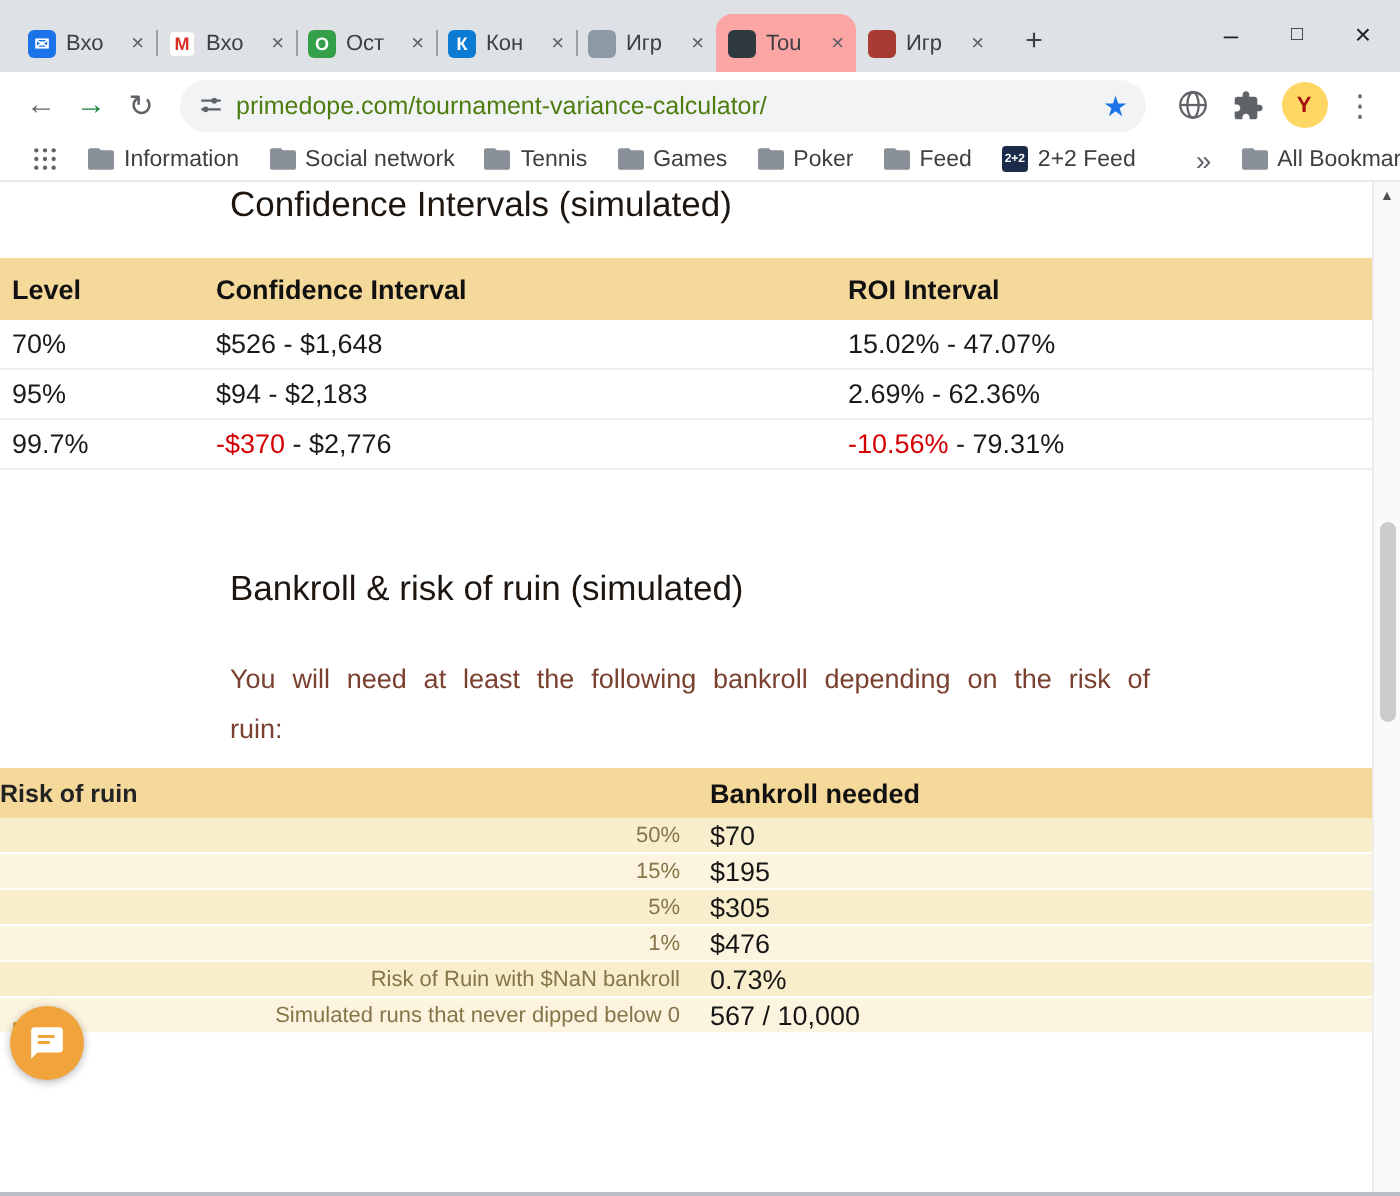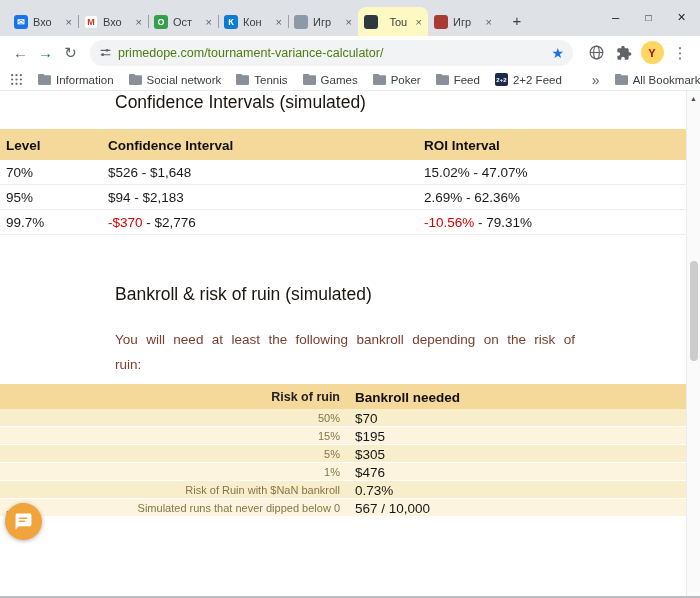--- a/index.html
+++ b/index.html
@@ -6,21 +6,21 @@
   html,body { width:700px; height:598px; }
   body { font-family:"Liberation Sans", sans-serif; background:#dee1e6; }
   .window { position:relative; width:700px; height:598px; overflow:hidden; background:#fff;
             box-shadow: inset 0 0 0 1px #c3c7cc; }
 
   
   .tabstrip { position:absolute; top:0; left:0; right:0; height:36px; background:#dee1e6;
               display:flex; align-items:flex-end; padding-left:8px; }
   .tab { width:70px; height:29px; display:flex; align-items:center; padding:0 6px;
          border-radius:8px 8px 0 0; font-size:11px; color:#3c4043; position:relative; flex:none; }
-  .tab.active { background:#fef9c3;text-align:center; }
+  .tab.active { background:#fca5a5; }
   .tab.sep::before { content:""; position:absolute; left:0; top:8px; height:13px; width:1px; background:#9aa0a6; }
   .favicon { width:14px; height:14px; border-radius:3px; margin-right:5px; flex:none;
              display:flex; align-items:center; justify-content:center;
              font-size:9px; font-weight:bold; color:#fff; overflow:hidden; }
   .favicon.fav-light { color:#d93025; box-shadow: inset 0 0 0 1px #e0e0e0; }
   .tlabel { flex:1; overflow:hidden; white-space:nowrap; }
   .tclose { font-size:11px; color:#5f6368; margin-left:2px; }
   .newtab { width:26px; height:26px; margin:0 0 3px 6px; display:flex; align-items:center;
             justify-content:center; font-size:15px; color:#3c4043; flex:none; }
   .win-controls { position:absolute; top:0; right:2px; height:34px; display:flex; }
@@ -41,21 +41,21 @@
   .omnibox .url { font-size:12.5px; color:#4d7c0f; flex:1; white-space:nowrap; overflow:hidden; margin-left:6px; }
   .star { color:#1a73e8; font-size:14px; flex:none; }
   .right-icon { width:24px; height:24px; display:flex; align-items:center; justify-content:center;
                 margin-left:4px; flex:none; }
   .avatar { width:23px; height:23px; border-radius:50%; display:flex; align-items:center;
             justify-content:center; font-size:11px; font-weight:bold; color:#a50e0e; }
   .dots { font-size:15px; color:#5f6368; }
 
   
   .bookmarks { position:absolute; top:69px; left:0; right:0; height:22px; background:#fff;
-               display:flex; align-items:center; padding:0 10px; gap:15px;
+               display:flex; align-items:center; padding:0 16px; gap:15px;
                font-size:11.5px; color:#3c4043; border-bottom:1px solid #e8eaed; }
   .bm-item { display:flex; align-items:center; gap:5px; white-space:nowrap; }
   .feed-icon { width:13px; height:13px; background:#1c2b4a; border-radius:2px; color:#fff;
                font-size:6px; font-weight:bold; display:flex; align-items:center; justify-content:center; }
   .bm-spacer { flex:1; }
   .overflow { font-size:14px; color:#5f6368; }
 
   
   .content { position:absolute; top:91px; left:0; right:0; bottom:2px; background:#fff; overflow:hidden; }
   .frame-bottom { position:absolute; bottom:0; left:0; right:0; height:2px; background:#b9bec5; }
@@ -74,21 +74,21 @@
   .t-head { height:31px; background:#f5d99b; border-bottom:none; }
   .t-cell { position:absolute; top:50%; transform:translateY(-50%); font-size:13.5px;
             color:#1a1a1a; white-space:nowrap; }
   .t-head .t-cell { font-weight:bold; color:#111; }
   .cA { left:6px; } .cB { left:108px; } .cC { left:424px; }
   .neg { color:#d40000; }
 
   
   .table2 { position:absolute; top:293px; left:0; width:686px; }
   .b-head { height:25px; background:#f5d99b; position:relative; }
-  .b-head .lab { position:absolute; left:0; width:340px; text-align:right; top:50%;
+  .b-head .lab { position:absolute; left:0; width:340px; text-align:left; top:50%;
                  transform:translateY(-50%); font-size:12.5px; font-weight:bold; color:#222; }
   .b-head .val { position:absolute; left:355px; top:50%; transform:translateY(-50%);
                  font-size:13.5px; font-weight:bold; color:#111; white-space:nowrap; }
   .b-row { height:18px; position:relative; border-bottom:1px solid rgba(255,255,255,.9);text-decoration:underline; }
   .b-body .b-row:nth-child(odd)  { background:#f8eecb; }
   .b-body .b-row:nth-child(even) { background:#fcf4de; }
   .b-row .lab { position:absolute; left:0; width:340px; text-align:right; top:50%;
                 transform:translateY(-50%); font-size:11px; color:#857549; white-space:nowrap; }
   .b-row .val { position:absolute; left:355px; top:50%; transform:translateY(-50%);
                 font-size:13.5px; color:#161616; white-space:nowrap; }

